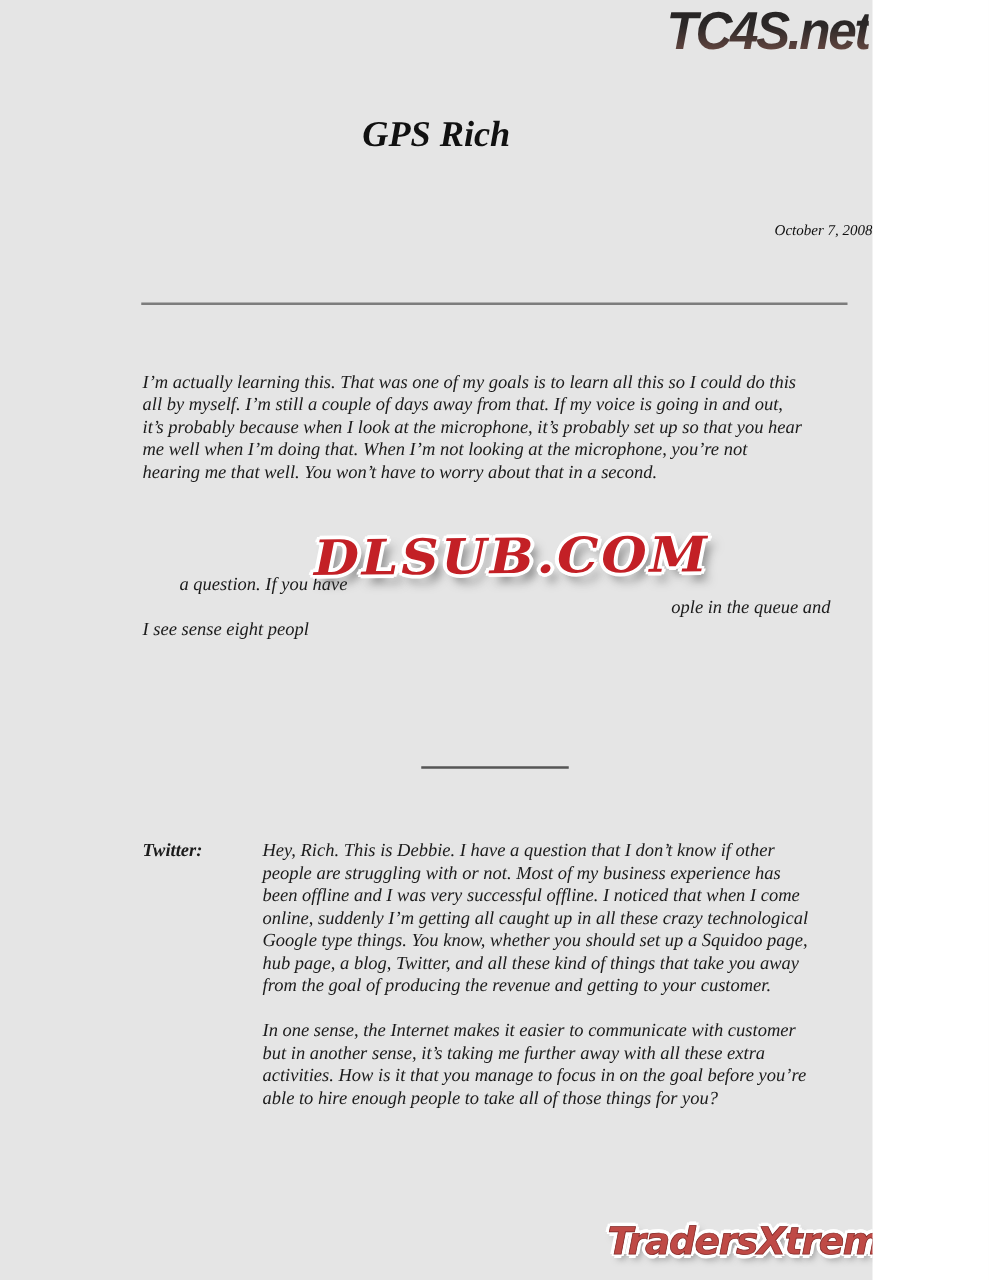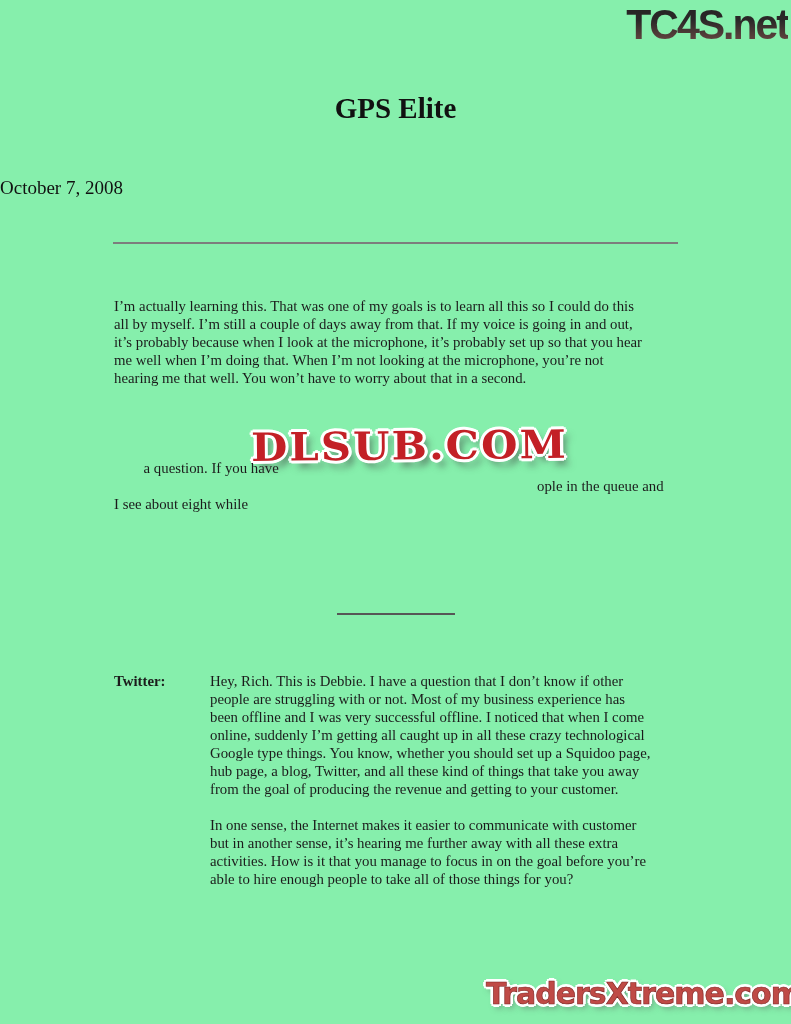--- a/index.html
+++ b/index.html
@@ -1,23 +1,24 @@
 <!DOCTYPE html>
 <html><head>
 <meta charset="utf-8">
 <style>
   html, body { margin: 0; padding: 0; background: #ffffff; }
   .page {
     position: relative;
-    width: 791px;
+    width: 698px;
     height: 1024px;
-    background: #86efac;
+    background: #e5e5e5;
     overflow: hidden;
     font-family: "Liberation Serif", serif;
     color: #1b1b1b;
+    font-style: italic;
   }
 
   
   .header-logo {
     position: absolute;
     top: 1px;
     right: 3px;
     font-family: "Liberation Sans", sans-serif;
     font-weight: bold;
     font-size: 41px;
@@ -45,22 +46,22 @@
     top: 135px; left: 0; width: 100%;
     margin: 0;
     text-align: center;
     font-size: 22px;
     font-weight: bold;
     color: #111;
   }
   .doc-date {
     position: absolute;
     top: 177px; left: 0; width: 100%;
-    text-align: left;
-    font-size: 19px;
+    text-align: right;
+    font-size: 12px;
     color: #111;
   }
   .top-rule {
     position: absolute;
     top: 242px; left: 113px;
     width: 565px;
     border: none;
     border-top: 2px solid #7d7d7d;
     margin: 0;
   }
@@ -145,61 +146,61 @@
     -webkit-text-stroke: 0.6px #7e2220;
   }
 </style>
 </head>
 <body>
 
 <div class="page">
 
   <div class="header-logo">TC4S.net</div>
 
-  <h1 class="doc-title">GPS Elite</h1>
+  <h1 class="doc-title">GPS Rich</h1>
 
 
   <div class="doc-date">October 7, 2008</div>
 
   <hr class="top-rule">
 
   <div class="body-col">
 
 
     <p class="para">I’m actually learning this. That was one of my goals is to learn all this so I could do this
 all by myself. I’m still a couple of days away from that. If my voice is going in and out,
 it’s probably because when I look at the microphone, it’s probably set up so that you hear
 me well when I’m doing that. When I’m not looking at the microphone, you’re not
 hearing me that well. You won’t have to worry about that in a second.</p>
 
     <div class="para p3">
       <div class="frag-line">
         <span>a question. If you have</span>
         <span class="frag-right">ople in the queue and</span>
       </div>
-      <div class="frag-line">I see about eight while</div>
+      <div class="frag-line">I see sense eight peopl</div>
       <div class="watermark">DLSUB.COM</div>
     </div>
 
     <hr class="small-rule">
 
     <div class="dialogue">
 
       <div class="dialogue-row row-caller">
         <div class="speaker">Twitter:</div>
         <div class="speech">
           <p class="para">Hey, Rich. This is Debbie. I have a question that I don’t know if other
 people are struggling with or not. Most of my business experience has
 been offline and I was very successful offline. I noticed that when I come
 online, suddenly I’m getting all caught up in all these crazy technological
 Google type things. You know, whether you should set up a Squidoo page,
 hub page, a blog, Twitter, and all these kind of things that take you away
 from the goal of producing the revenue and getting to your customer.</p>
           <p class="para">In one sense, the Internet makes it easier to communicate with customer
-but in another sense, it’s hearing me further away with all these extra
+but in another sense, it’s taking me further away with all these extra
 activities. How is it that you manage to focus in on the goal before you’re
 able to hire enough people to take all of those things for you?</p>
         </div>
       </div>
 
     </div>
   </div>
 
   <div class="footer-logo">TradersXtreme.com</div>
 

